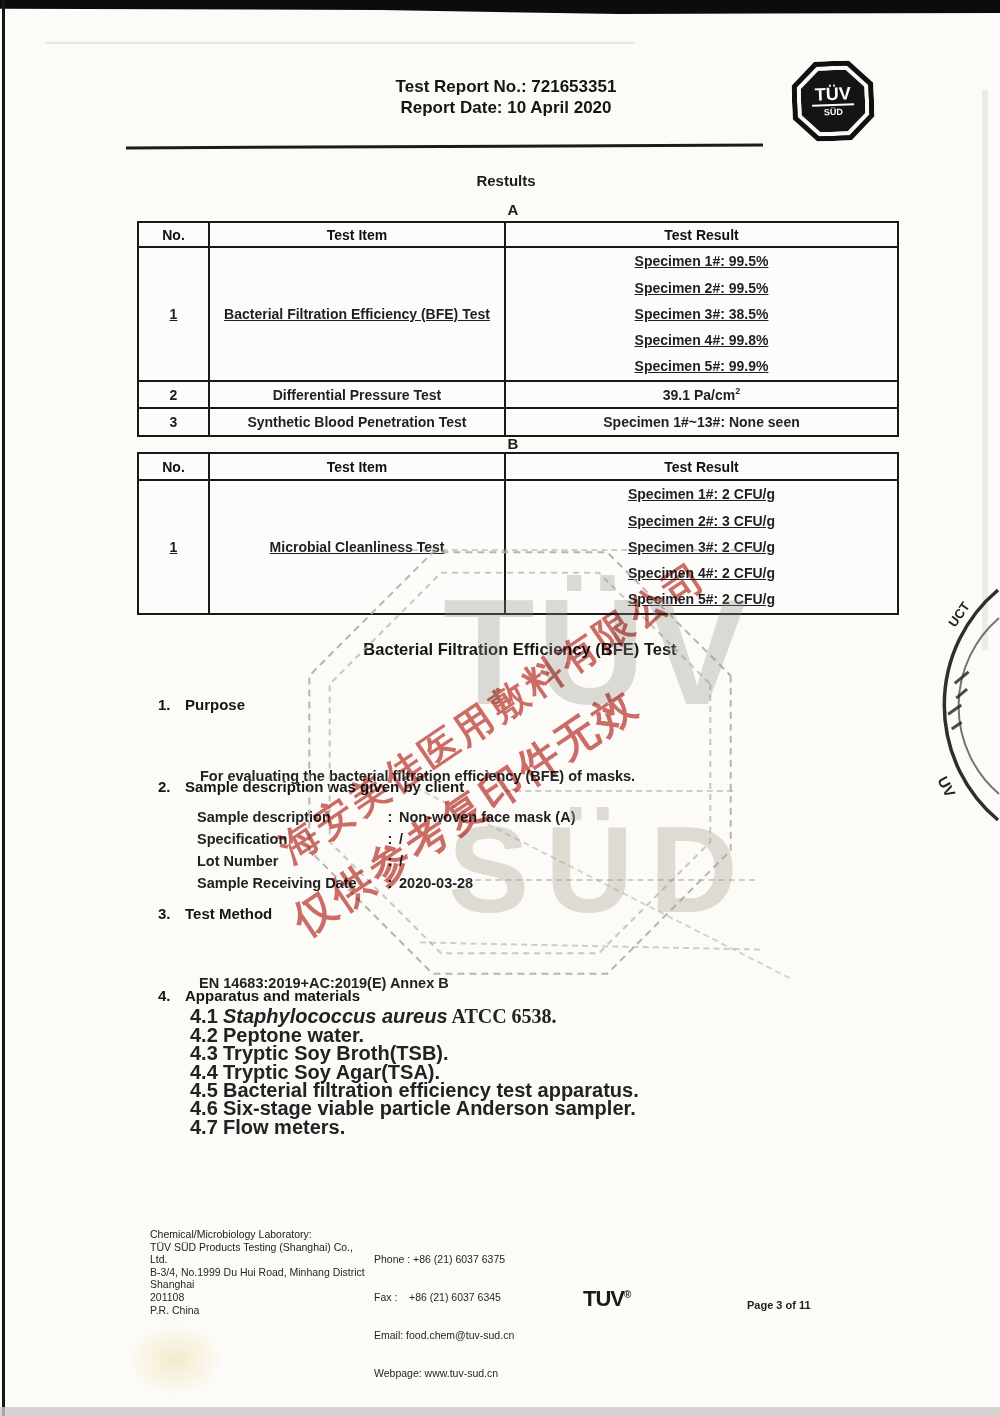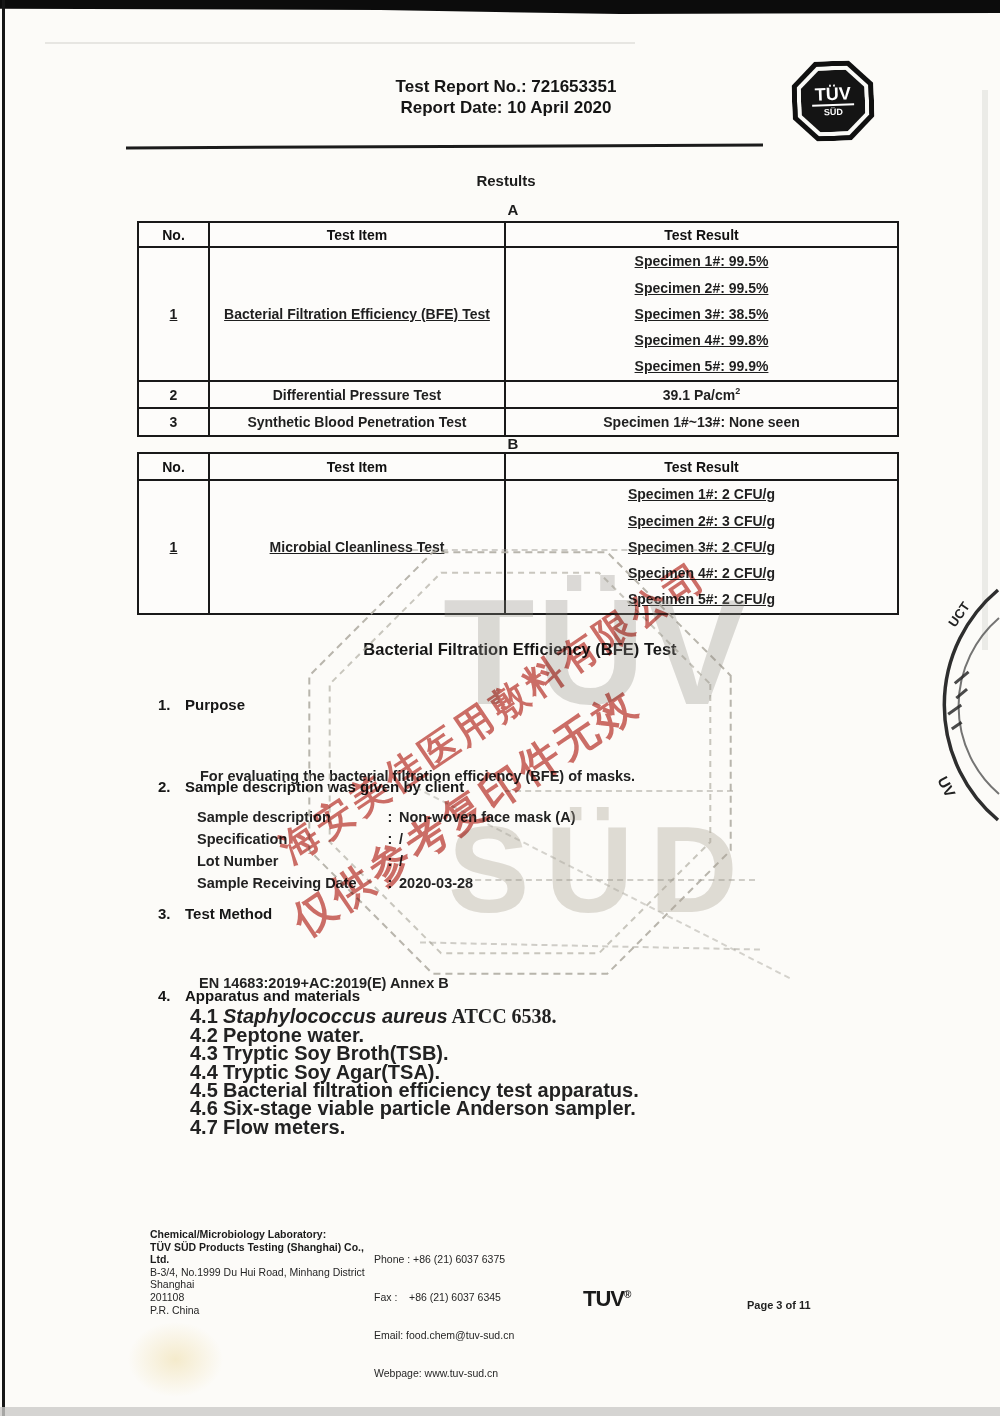--- a/index.html
+++ b/index.html
@@ -59,21 +59,21 @@
   .s2row{display:flex;height:22px;align-items:center;font-size:14.5px;font-weight:bold;color:#222;}
   .s2row .lab{width:184px;} .s2row .col{width:18px;text-align:center;} .s2row .val{flex:1;}
   .s3h{left:158px;top:905px;} .s3b{left:199px;top:931px;}
   .s4h{left:158px;top:987px;}
   .s4items{position:absolute;left:190px;top:1010px;width:520px;}
   .s4item{display:flex;height:18.4px;align-items:flex-end;font-size:20px;font-weight:bold;color:#222;}
   .s4item .n4{width:33px;}
   
   .foot{position:absolute;top:1228px;font-size:10.5px;line-height:12.6px;color:#262626;}
   .f1{left:150px;width:220px;} .f2{left:374px;width:205px;white-space:pre;} .f3{left:568px;width:235px;}
-  .fb{font-weight:bold;color:#1b1b1b;}
+  .fb{font-weight:normal;color:#1b1b1b;}
   .tuvmark{position:absolute;left:583px;top:1286px;font-weight:bold;font-size:22px;letter-spacing:-1px;color:#1a1a1a;}
   .tuvmark sup{font-size:10px;font-weight:bold;}
   .pageno{position:absolute;left:747px;top:1299px;font-weight:bold;font-size:11px;color:#1f1f1f;}
   
   .wm{pointer-events:none;}
   .wm-svg{position:absolute;left:0;top:0;}
   .wm-tuv{position:absolute;left:443px;top:566px;font-size:150px;font-weight:bold;color:#8f8c84;opacity:.30;letter-spacing:2px;}
   .wm-sud{position:absolute;left:448px;top:800px;font-size:122px;font-weight:bold;color:#aba394;opacity:.36;letter-spacing:16px;}
   .wm-red{position:absolute;white-space:nowrap;font-weight:bold;mix-blend-mode:multiply;opacity:.78;}
   .wm-red1{left:270px;top:832px;font-size:38px;letter-spacing:4px;transform:rotate(-34deg);transform-origin:left top;}

